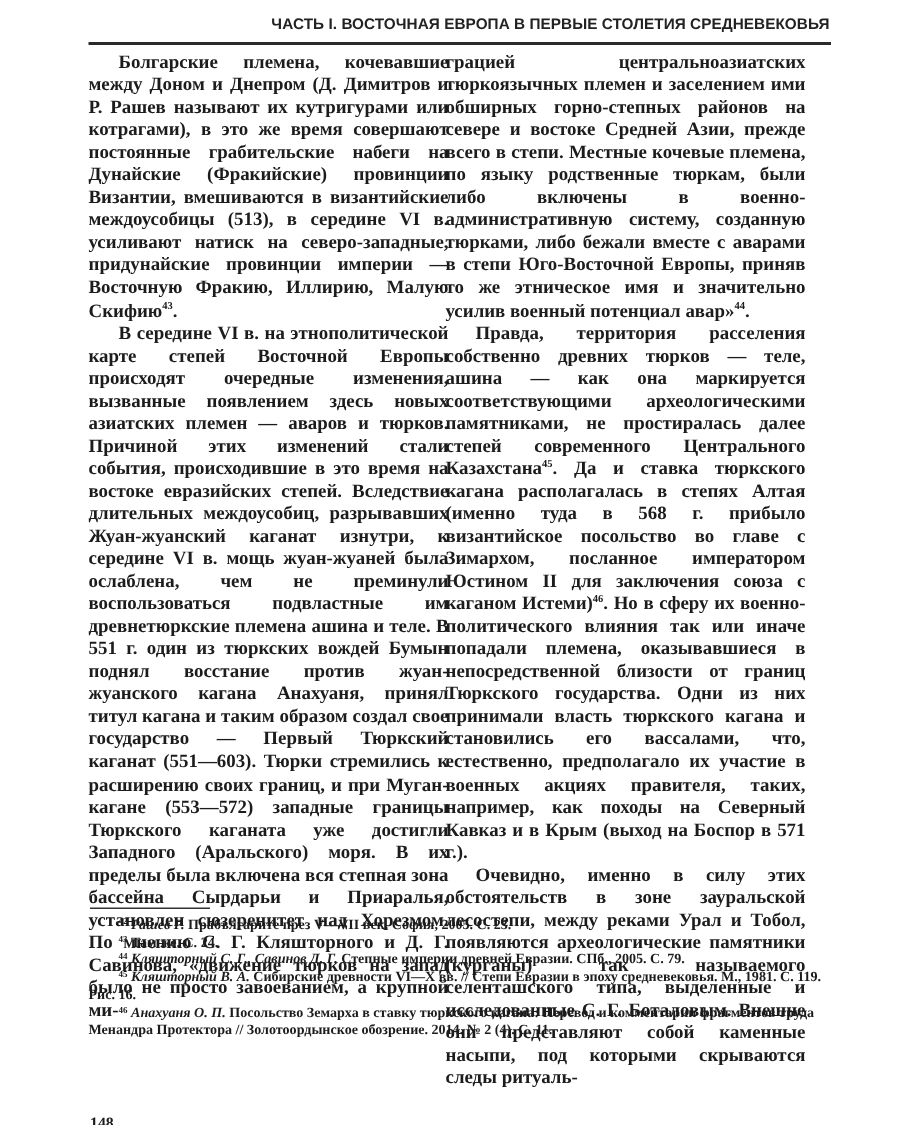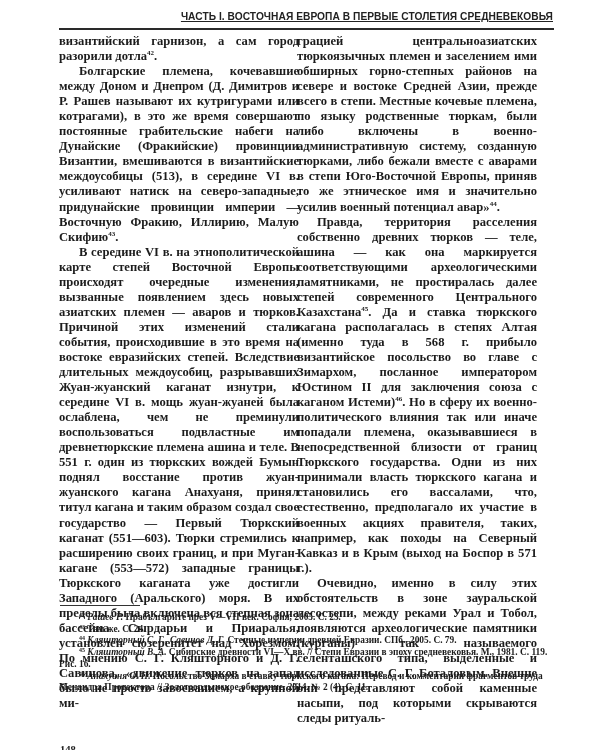--- a/index.html
+++ b/index.html
@@ -4,21 +4,21 @@
 <style>
   html, body { margin: 0; padding: 0; }
   body {
     width: 600px; height: 750px; background: #ffffff; overflow: hidden;
     position: relative; color: #1a1a1a;
     font-family: "Liberation Serif", "DejaVu Serif", serif;
   }
   .running-head {
     position: absolute; left: 60px; top: 11px; width: 493px;
     text-align: right; font-family: "Liberation Sans", sans-serif;
-    font-size: 10.2px; font-weight: bold; letter-spacing: 0.05px; color: #222; text-decoration: underline;
+    font-size: 10.2px; font-weight: bold; letter-spacing: 0.05px; color: #222;
   }
   .head-rule {
     position: absolute; left: 59px; top: 28px; width: 495px; height: 2px;
     background: #2a2a2a;
   }
   .col {
     position: absolute; top: 34px; width: 240px;
     font-size: 12.6px; line-height: 15.05px; text-align: justify;
     font-weight: bold; color: #1c1c1c;
   }
@@ -43,21 +43,20 @@
     font-size: 10.5px; font-weight: bold; color: #1c1c1c; margin-top: 44px;
   }
 </style>
 </head>
 <body>
 
 <div class="running-head">ЧАСТЬ I. ВОСТОЧНАЯ ЕВРОПА В ПЕРВЫЕ СТОЛЕТИЯ СРЕДНЕВЕКОВЬЯ</div>
 <div class="head-rule"></div>
 
 <div class="col left">
-  <p><span>византийский гарнизон, а сам город разорили дотла</span><sup>42</sup><span>.</span></p>
   <p class="indent"><span>Болгарские племена, кочевавшие между Доном и Днепром (Д. Димитров и Р. Рашев называют их кутригурами или котрагами), в это же время совершают постоянные грабительские набеги на Дунайские (Фракийские) провинции Византии, вмешиваются в византийские междоусобицы (513), в середине VI в. усиливают натиск на северо-западные, придунайские провинции империи — Восточную Фракию, Иллирию, Малую Скифию</span><sup>43</sup><span>.</span></p>
   <p class="indent"><span>В середине VI в. на этнополитической карте степей Восточной Европы происходят очередные изменения, вызванные появлением здесь новых азиатских племен — аваров и тюрков. Причиной этих изменений стали события, происходившие в это время на востоке евразийских степей. Вследствие длительных междоусобиц, разрывавших Жуан-жуанский каганат изнутри, к середине VI в. мощь жуан-жуаней была ослаблена, чем не преминули воспользоваться подвластные им древнетюркские племена ашина и теле. В 551 г. один из тюркских вождей Бумын поднял восстание против жуан-жуанского кагана Анахуаня, принял титул кагана и таким образом создал свое государство — Первый Тюркский каганат (551—603). Тюрки стремились к расширению своих границ, и при Муган-кагане (553—572) западные границы Тюркского каганата уже достигли Западного (Аральского) моря. В их пределы была включена вся степная зона бассейна Сырдарьи и Приаралья, установлен сюзеренитет над Хорезмом. По мнению С. Г. Кляшторного и Д. Г. Савинова, «движение тюрков на запад было не просто завоеванием, а крупной ми-</span></p>
 </div>
 
 <div class="col right">
   <p><span>грацией центральноазиатских тюркоязычных племен и заселением ими обширных горно-степных районов на севере и востоке Средней Азии, прежде всего в степи. Местные кочевые племена, по языку родственные тюркам, были либо включены в военно-административную систему, созданную тюрками, либо бежали вместе с аварами в степи Юго-Восточной Европы, приняв то же этническое имя и значительно усилив военный потенциал авар»</span><sup>44</sup><span>.</span></p>
   <p class="indent"><span>Правда, территория расселения собственно древних тюрков — теле, ашина — как она маркируется соответствующими археологическими памятниками, не простиралась далее степей современного Центрального Казахстана</span><sup>45</sup><span>. Да и ставка тюркского кагана располагалась в степях Алтая (именно туда в 568 г. прибыло византийское посольство во главе с Зимархом, посланное императором Юстином II для заключения союза с каганом Истеми)</span><sup>46</sup><span>. Но в сферу их военно-политического влияния так или иначе попадали племена, оказывавшиеся в непосредственной близости от границ Тюркского государства. Одни из них принимали власть тюркского кагана и становились его вассалами, что, естественно, предполагало их участие в военных акциях правителя, таких, например, как походы на Северный Кавказ и в Крым (выход на Боспор в 571 г.).</span></p>
   <p class="indent"><span>Очевидно, именно в силу этих обстоятельств в зоне зауральской лесостепи, между реками Урал и Тобол, появляются археологические памятники (курганы) так называемого селенташского типа, выделенные и исследованные С. Г. Боталовым. Внешне они представляют собой каменные насыпи, под которыми скрываются следы ритуаль-</span></p>
 </div>
 

